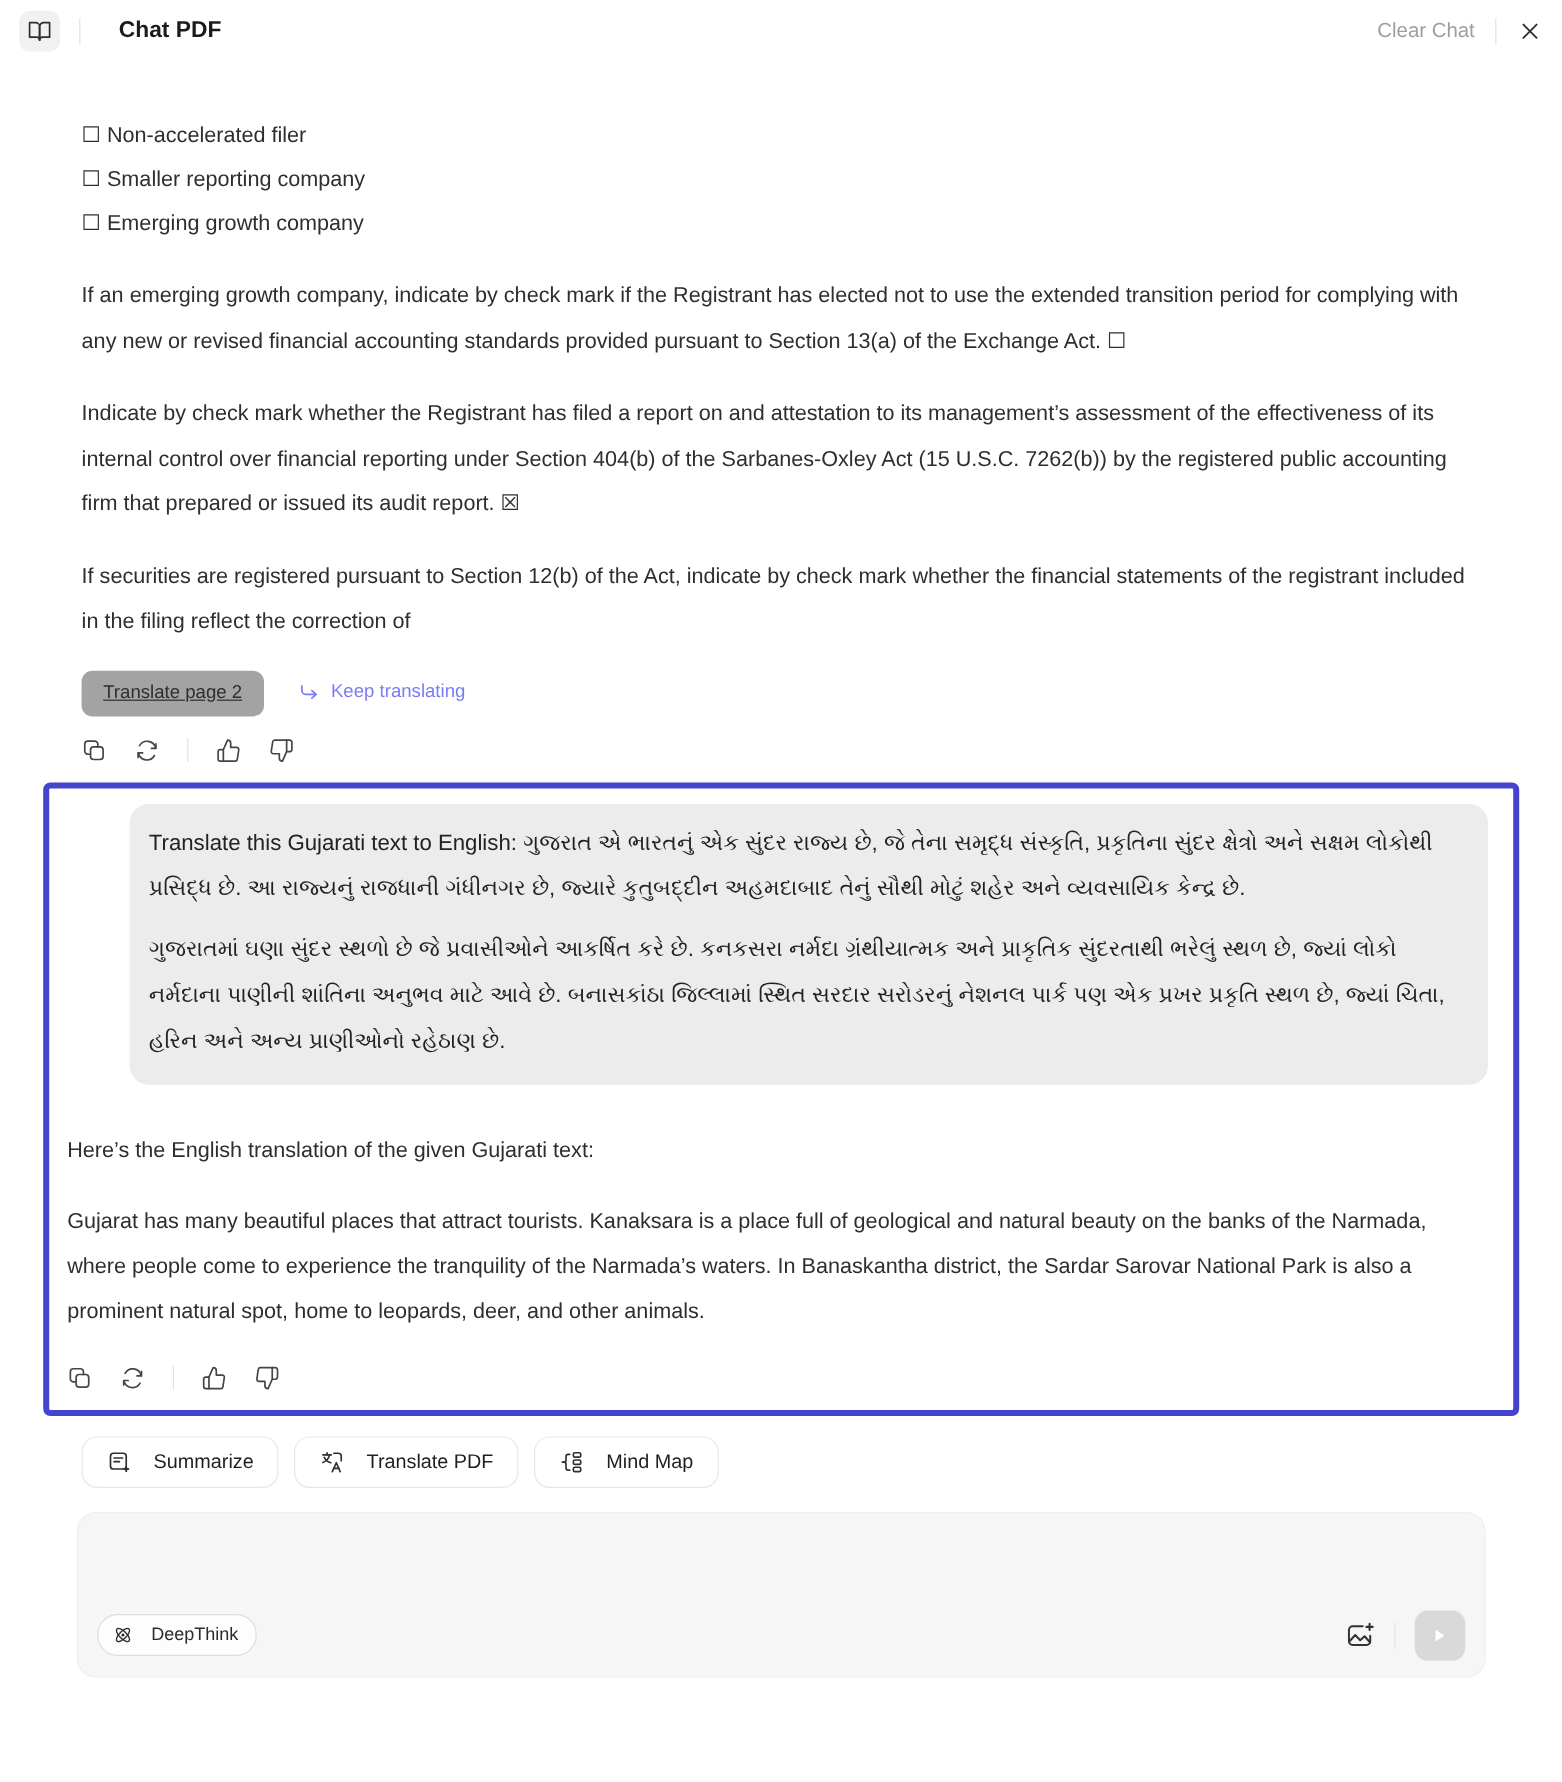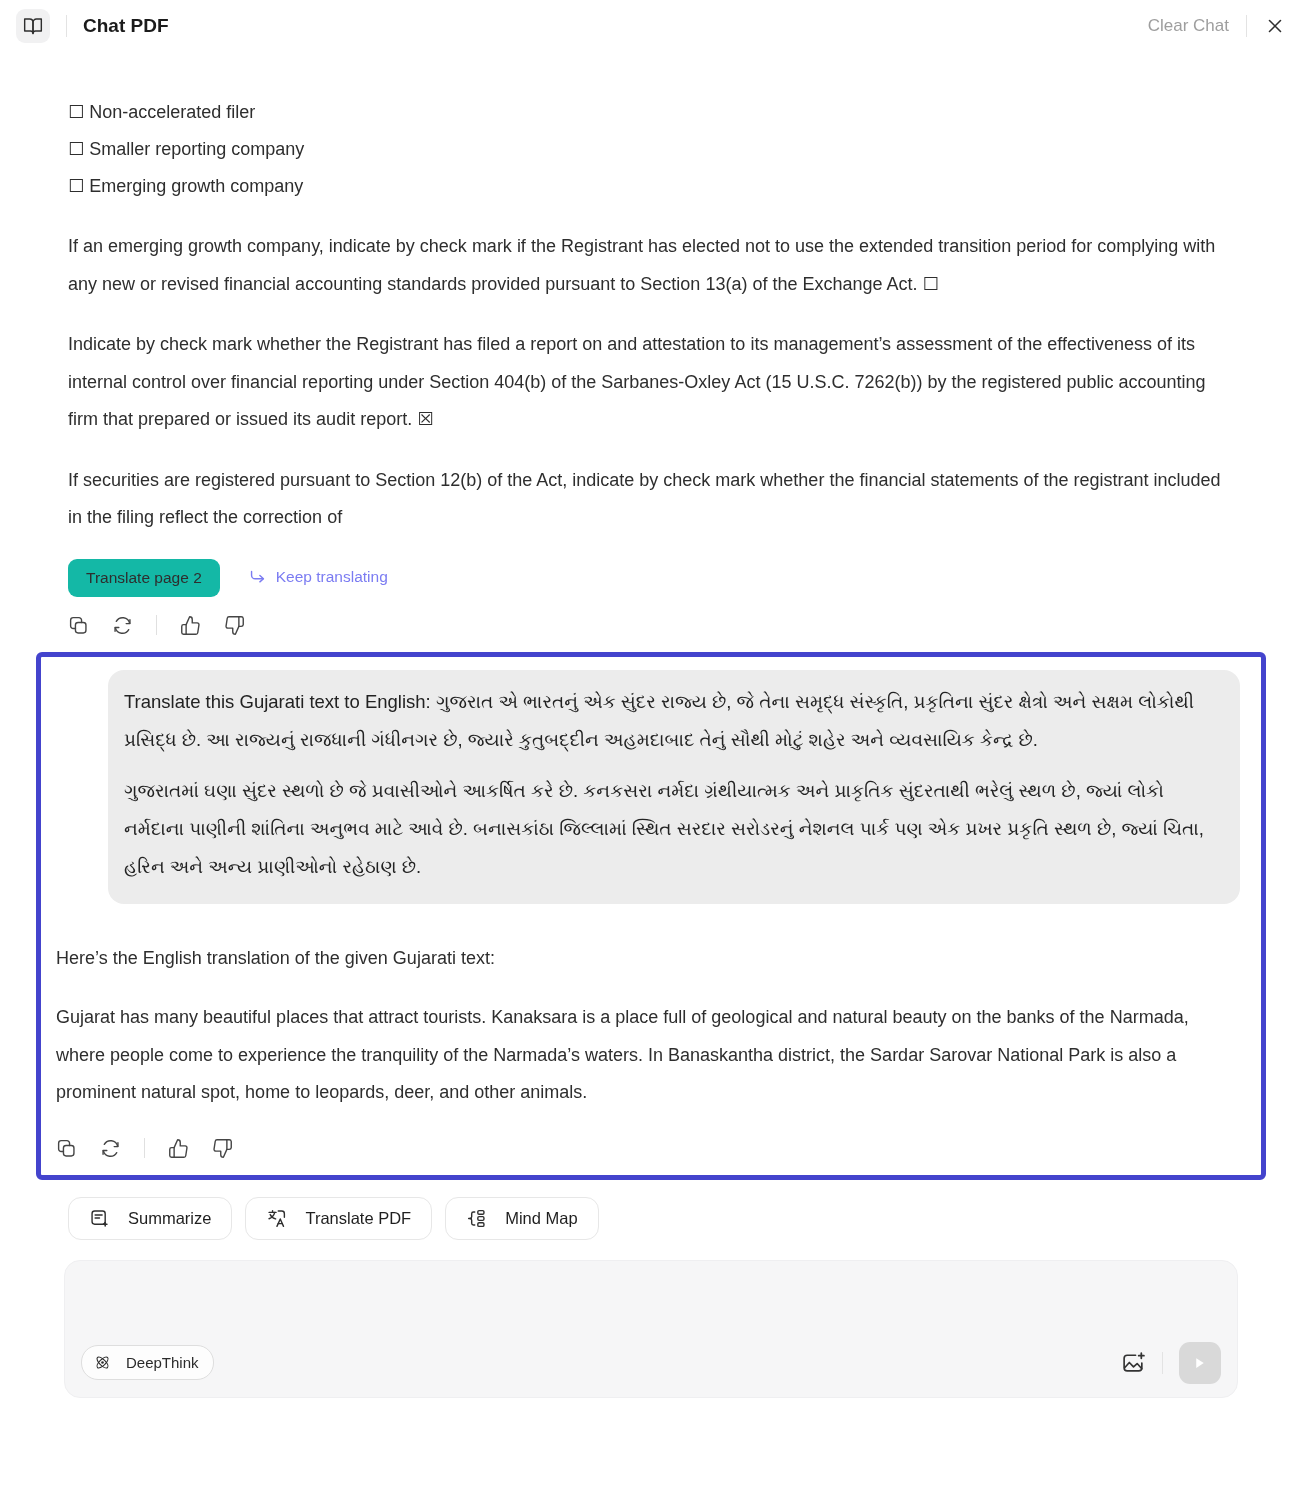--- a/index.html
+++ b/index.html
@@ -10,33 +10,33 @@
     font-family:"Liberation Sans","DejaVu Sans",sans-serif;
   }
   svg { display:block; }
 
   
   .header { height:52px; padding:0 16px; display:flex; align-items:center; justify-content:space-between; }
   .h-left, .h-right { display:flex; align-items:center; }
   .book-btn { width:34px; height:34px; background:#f1f1f2; border-radius:9px; display:flex; align-items:center; justify-content:center; cursor:pointer; }
   .vdiv { width:1px; height:22px; background:#e3e3e3; }
   .h-left .vdiv { margin:0 16px; }
-  .app-title { font-size:19px; font-weight:700; color:#1b1b1b; margin:0; }
+  .app-title { font-size:19px; font-weight:700; color:#1b1b1b; margin:16px; }
   .clear-chat { color:#9e9e9e; font-size:17px; cursor:pointer; }
   .h-right .vdiv { margin:0 17px; }
   .close-btn { cursor:pointer; color:#2f2f2f; }
 
   
   .main { padding:0 68px; }
   .doc { margin-top:42px; font-size:18px; line-height:37px; color:#2e2e2e; }
   .cbline { white-space:pre; }
   .doc p { margin:23px 0 0; line-height:37.5px; }
 
   .trans-row { margin-top:22px; display:flex; align-items:center; gap:28px; }
-  .translate-btn { background:#14b8a6; border:none; border-radius:9px; padding:10px 18px; font-size:15.5px; color:#2e2e2e; font-family:inherit; cursor:pointer; }
+  .translate-btn { background:#a3a3a3; border:none; border-radius:9px; padding:10px 18px; font-size:15.5px; color:#2e2e2e; font-family:inherit; cursor:pointer;text-decoration:underline; }
   .keep-link { display:flex; align-items:flex-start; gap:9px; color:#7b7cf2; font-size:15.5px; cursor:pointer; }
 
   .icon-row { margin-top:18px; display:flex; align-items:center; gap:23px; color:#454545; }
   .icon-btn { cursor:pointer; color:#454545; }
   .icon-row .vdiv { height:20px; background:#e0e0e0; }
 
   
   .highlight-box { margin:16px -32px 0 -32px; border:5px solid #4444cd; border-radius:6px; padding:13px 21px 12px 15px; background:#fff; }
   .bubble { margin-left:52px; background:#ececec; border-radius:16px; padding:13px 20px 18px 16px; font-size:18.5px; line-height:38px; color:#222; }
   .bubble p { margin:0; }

